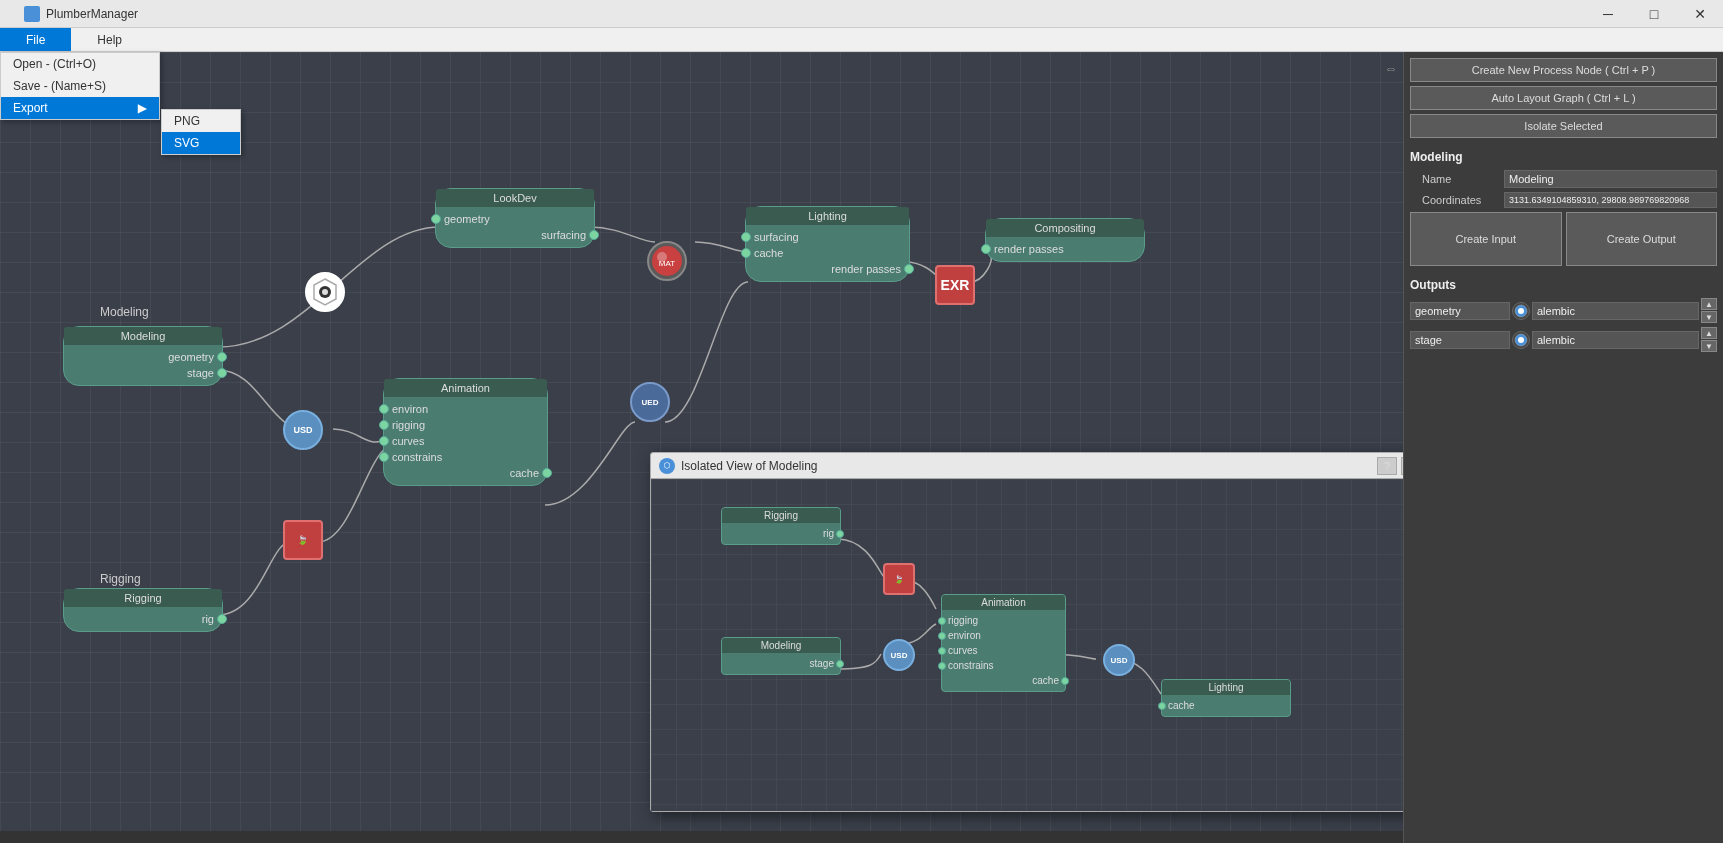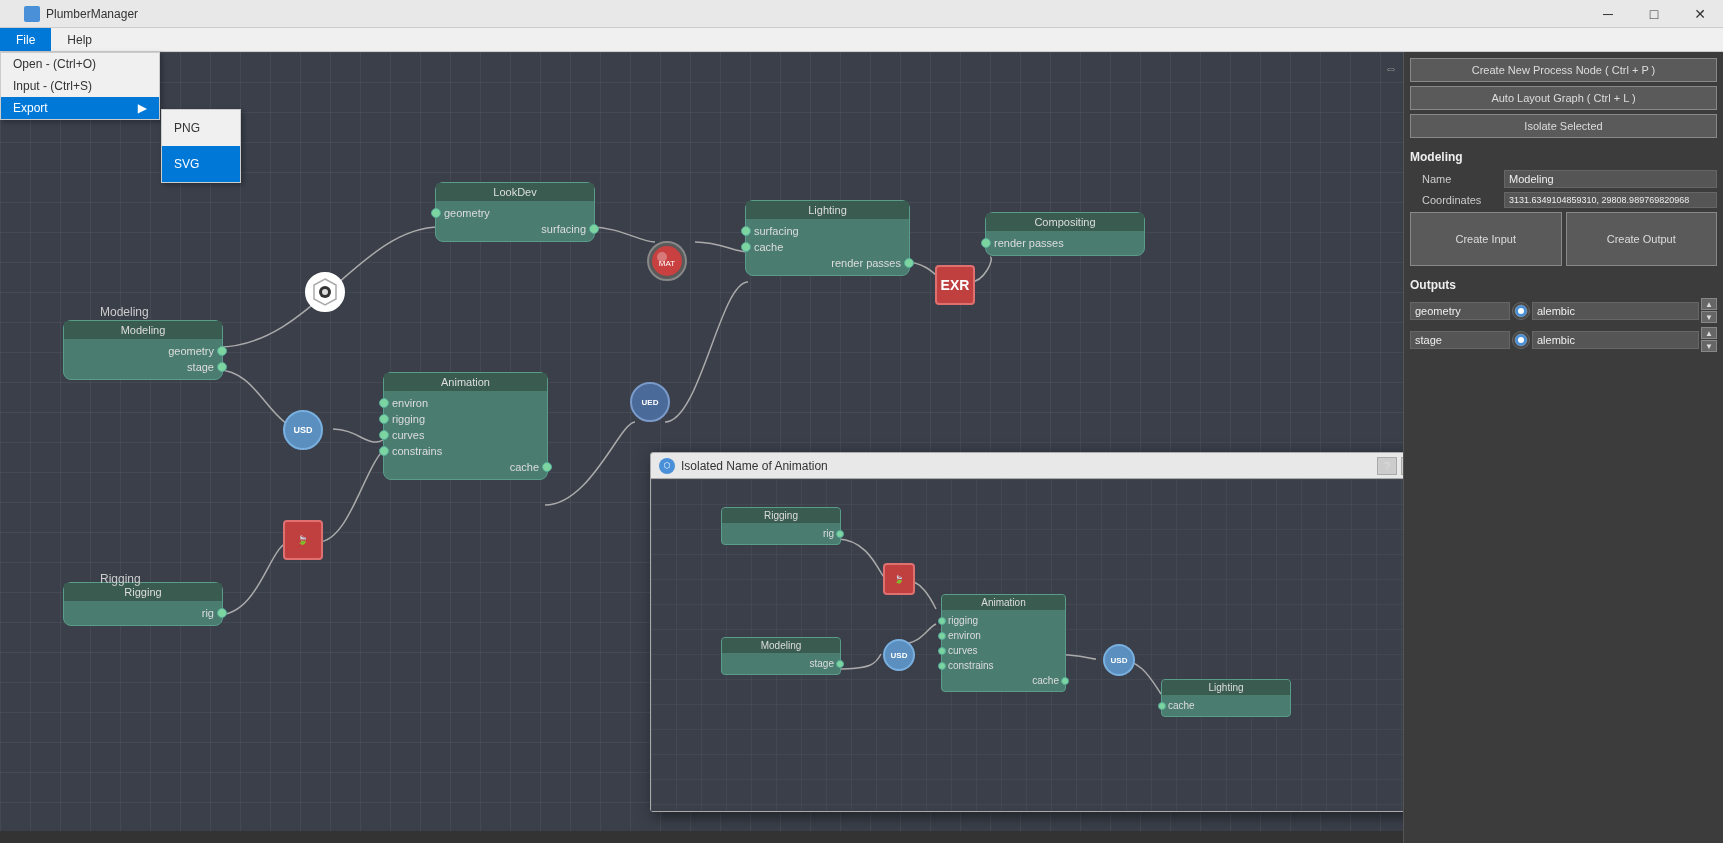--- a/index.html
+++ b/index.html
@@ -15,41 +15,41 @@
     #titlebar-title { font-size: 12px; color: #333; }
     #titlebar-controls { display: flex; }
     .titlebar-btn { width: 46px; height: 28px; display: flex; align-items: center; justify-content: center; font-size: 14px; color: #333; cursor: pointer; }
 
     
     #menubar {
       width: 100%; height: 24px; background: #f0f0f0; display: flex; align-items: stretch;
       border-bottom: 1px solid #ccc; position: relative; z-index: 100;
     }
     .menu-item {
-      padding: 0 16px; display: flex; align-items: center; font-size: 12px; color: #333; cursor: pointer;
+      padding: 0 26px; display: flex; align-items: center; font-size: 12px; color: #333; cursor: pointer;
     }
     .menu-item:hover, .menu-item.active { background: #0078d7; color: white; }
 
     
     #dropdown-menu {
       position: absolute; top: 24px; left: 0; background: #f0f0f0; border: 1px solid #ccc;
       min-width: 160px; z-index: 200; box-shadow: 2px 2px 5px rgba(0,0,0,0.3);
     }
     .dropdown-item {
       padding: 4px 12px; font-size: 12px; color: #333; cursor: pointer; display: flex; align-items: center; justify-content: space-between;
     }
     .dropdown-item.active { background: #0078d7; color: white; }
 
     
     #export-submenu {
       position: absolute; left: 160px; top: 56px; background: #f0f0f0; border: 1px solid #ccc;
       min-width: 80px; z-index: 300; box-shadow: 2px 2px 5px rgba(0,0,0,0.3);
     }
     .submenu-item {
-      padding: 11px 12px; font-size: 12px; color: #333; cursor: pointer;
+      padding: 4px 12px; font-size: 12px; color: #333; cursor: pointer;
     }
     .submenu-item.active { background: #0078d7; color: white; }
 
     
     #main {
       display: flex; width: 100%; height: calc(843px - 52px);
     }
 
     
     #canvas-area {
@@ -79,22 +79,23 @@
     }
     .output-row { display: flex; align-items: center; margin-bottom: 4px; gap: 2px; }
     .output-name { width: 100px; background: #555; border: 1px solid #666; padding: 2px 4px; font-size: 11px; color: #eee; }
     .output-icon { width: 18px; height: 18px; background: #444; border: 1px solid #666; border-radius: 50%; display: flex; align-items: center; justify-content: center; font-size: 8px; }
     .output-type { flex: 1; background: #555; border: 1px solid #666; padding: 2px 4px; font-size: 11px; color: #eee; }
     .output-arrows { display: flex; flex-direction: column; gap: 1px; }
     .arrow-btn { width: 16px; height: 12px; background: #666; border: 1px solid #888; display: flex; align-items: center; justify-content: center; font-size: 8px; cursor: pointer; }
 
     
     .node {
-      position: absolute; background: #4a7c6f; border: 1px solid #5a9c8a; border-radius: 8px;
+      position: absolute; background: #4a7c6f; border: 1px solid #5a9c8a; border-radius: 16px;
       min-width: 140px;
+      margin-top: 6px;
     }
     .node-title {
       background: #3a5c50; padding: 3px 8px; font-size: 11px; color: #ddd; text-align: center; border-radius: 3px 3px 0 0;
     }
     .node-body { padding: 4px 0; }
     .node-port {
       display: flex; align-items: center; padding: 2px 8px; font-size: 11px; color: #ddd; position: relative;
     }
     .node-port.output { justify-content: flex-end; }
     .port-dot {
@@ -178,21 +179,21 @@
     <div class="titlebar-btn close">✕</div>
   </div>
 </div>
 
 <div id="menubar">
   <div class="menu-item active">File</div>
   <div class="menu-item">Help</div>
 
   <div id="dropdown-menu">
     <div class="dropdown-item">Open - (Ctrl+O)</div>
-    <div class="dropdown-item">Input - (Ctrl+S)</div>
+    <div class="dropdown-item">Save - (Name+S)</div>
     <div class="dropdown-item active">
       <span>Export</span>
       <span>▶</span>
     </div>
 
     <div id="export-submenu">
       <div class="submenu-item">PNG</div>
       <div class="submenu-item active">SVG</div>
     </div>
   </div>
@@ -351,21 +352,21 @@
     </div>
 
     <div class="icon-node" style="left:935px;top:213px;background:#c04040;border-color:#e07070;border-radius:4px;font-size:9px;font-weight:bold;color:white;">
       <span style="font-size:14px;">EXR</span>
     </div>
 
     <div id="isolated-dialog">
       <div id="isolated-header">
         <div id="isolated-header-left">
           <div id="isolated-icon">⬡</div>
-          <span id="isolated-title">Isolated Name of Animation</span>
+          <span id="isolated-title">Isolated View of Modeling</span>
         </div>
         <div id="isolated-controls">
           <div class="iso-ctrl-btn">?</div>
           <div class="iso-ctrl-btn">✕</div>
         </div>
       </div>
       <div id="isolated-body">
         <svg id="isolated-svg">
 
           <path d="M186,60 C220,60 230,100 235,100" stroke="#aaa" stroke-width="1.5" fill="none"></path>

